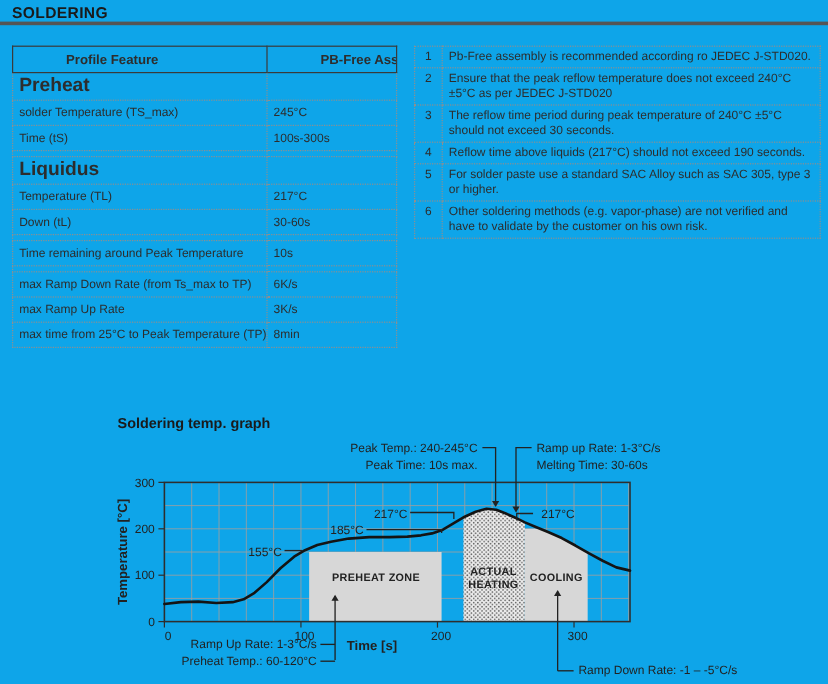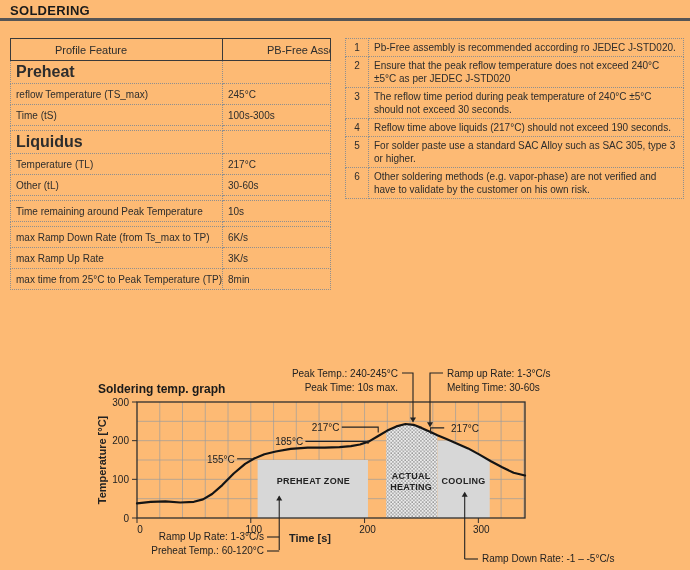--- a/index.html
+++ b/index.html
@@ -1,29 +1,29 @@
 <!DOCTYPE html>
 <html><head>
 <meta charset="utf-8">
 <style>
   html,body{margin:0;padding:0;background:#fff;}
   body{font-family:"Liberation Sans",sans-serif;color:#222;}
-  .page{position:relative;width:690px;height:570px;background:#fdba74;overflow:hidden;}
+  .page{position:relative;width:690px;height:570px;background:#0ea5e9;overflow:hidden;}
   .doc-title{position:absolute;left:10px;top:3px;font-size:13px;font-weight:bold;color:#1a1a1a;letter-spacing:.3px;}
   .title-rule{position:absolute;left:0;top:18px;width:690px;height:3px;background:#555;}
   table{border-collapse:collapse;}
   .profile-table{position:absolute;left:10px;top:38px;width:320px;font-size:10px;table-layout:fixed;}
   .profile-table td{border:1px dotted #8f8f8f;padding:2px 5px;height:16px;white-space:nowrap;color:#2d2d2d;overflow:hidden;}
-  .profile-table tr.hdr td{border:1.5px solid #3a3a3a;font-weight:normal;font-size:11px;height:17px;padding-left:44px;}
+  .profile-table tr.hdr td{border:1.5px solid #3a3a3a;font-weight:bold;font-size:11px;height:17px;padding-left:44px;}
   .profile-table td.sec{font-weight:bold;font-size:16px;}
   .profile-table tr.spacer td{height:4px;padding:0;}
   .notes-table{position:absolute;left:345px;top:38px;width:338px;font-size:10px;table-layout:fixed;}
   .notes-table td{border:1px dotted #8f8f8f;padding:2px 5px;vertical-align:top;color:#2d2d2d;line-height:1.3;}
   .notes-table td.num{text-align:center;}
-  .graph-title{position:absolute;left:98px;top:346px;font-size:12px;font-weight:bold;color:#1a1a1a;margin-top:36px;}
+  .graph-title{position:absolute;left:98px;top:346px;font-size:12px;font-weight:bold;color:#1a1a1a;}
   .chart-svg{position:absolute;left:0;top:363px;}
   .chart-svg text{fill:#222;}
   .ticklbl{font-size:10px;}
   .axis-title{font-size:11px;font-weight:bold;}
   .zone-lbl{font-size:9px;font-weight:bold;fill:#4a4a4a;letter-spacing:.3px;}
   .anno{font-size:10px;}
   .ptlbl{font-size:10px;}
 </style>
 </head>
 <body>
@@ -40,41 +40,41 @@
     <tbody>
       <tr class="hdr">
         <td>Profile Feature</td>
         <td>PB-Free Assembly</td>
       </tr>
     <tr>
           <td class="sec">Preheat</td>
           <td></td>
         </tr>
         <tr>
-          <td>reflow Temperature (TS_max)</td>
+          <td>solder Temperature (TS_max)</td>
           <td>245°C</td>
         </tr>
         <tr>
           <td>Time (tS)</td>
           <td>100s-300s</td>
         </tr>
         <tr class="spacer">
           <td></td>
           <td></td>
         </tr>
         <tr>
           <td class="sec">Liquidus</td>
           <td></td>
         </tr>
         <tr>
           <td>Temperature (TL)</td>
           <td>217°C</td>
         </tr>
         <tr>
-          <td>Other (tL)</td>
+          <td>Down (tL)</td>
           <td>30-60s</td>
         </tr>
         <tr class="spacer">
           <td></td>
           <td></td>
         </tr>
         <tr>
           <td>Time remaining around Peak Temperature</td>
           <td>10s</td>
         </tr>

